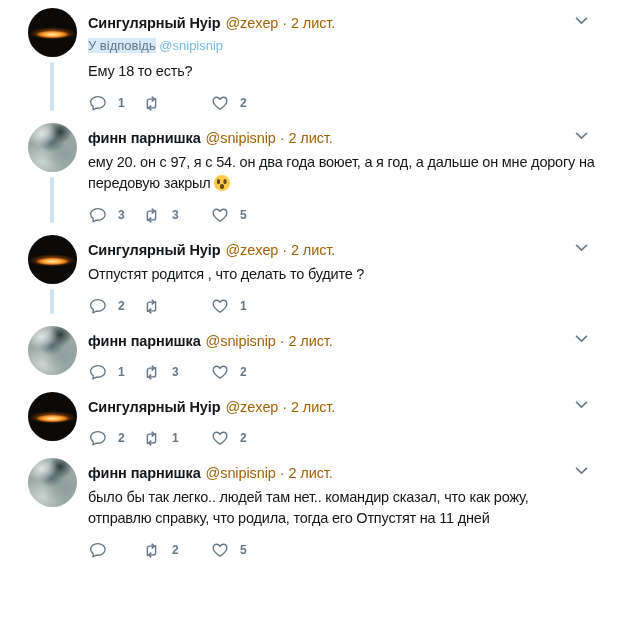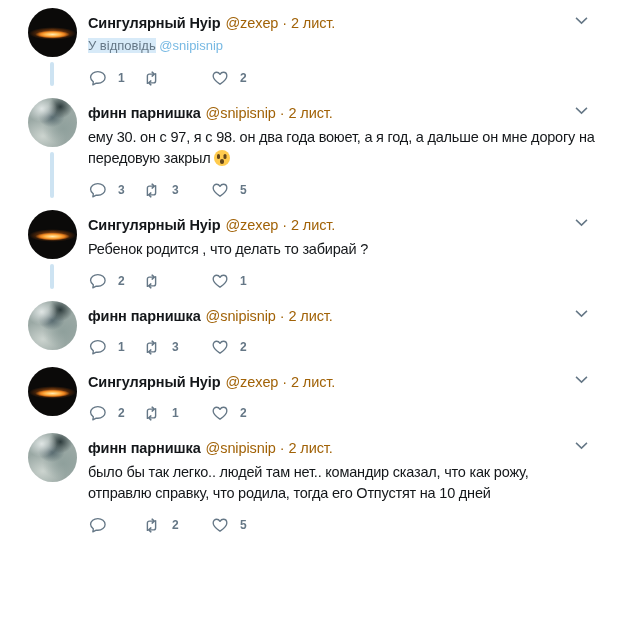--- a/index.html
+++ b/index.html
@@ -95,20 +95,21 @@
         <span class="name">Сингулярный Нуір</span>
         <span class="meta"><span>@zexep</span> <span>·</span> <span>2 лист.</span></span>
       </div>
       <span class="chevron"><svg width="13" height="9" viewBox="0 0 12.4 8">
             <use href="#ic-chevron"></use>
           </svg></span>
       <div class="reply-context">
         <span class="highlight">У відповідь</span>
         <a class="mention">@snipisnip</a>
       </div>
+      <p class="body">Ему 18 то есть?</p>
       <div class="actions">
         <div class="action action-reply">
             <svg width="20" height="20" viewBox="0 0 24 24">
               <use href="#ic-reply"></use>
             </svg>
             <span class="count">1</span>
           </div>
         <div class="action action-retweet">
             <svg width="21" height="21" viewBox="0 0 24 24">
               <use href="#ic-retweet"></use>
@@ -131,21 +132,21 @@
       <div class="thread-line"></div>
     </div>
     <div class="content">
       <div class="header-row">
         <span class="name">финн парнишка</span>
         <span class="meta"><span>@snipisnip</span> <span>·</span> <span>2 лист.</span></span>
       </div>
       <span class="chevron"><svg width="13" height="9" viewBox="0 0 12.4 8">
             <use href="#ic-chevron"></use>
           </svg></span>
-      <p class="body"><span>ему 30. он с 97, я с 98. он два года воюет,  а я год, а дальше он мне дорогу на
+      <p class="body"><span>ему 20. он с 97, я с 54. он два года воюет,  а я год, а дальше он мне дорогу на
 передовую закрыл</span><span class="emoji"></span></p>
       <div class="actions">
         <div class="action action-reply">
             <svg width="20" height="20" viewBox="0 0 24 24">
               <use href="#ic-reply"></use>
             </svg>
             <span class="count">3</span>
           </div>
         <div class="action action-retweet">
             <svg width="21" height="21" viewBox="0 0 24 24">
@@ -169,21 +170,21 @@
       <div class="thread-line"></div>
     </div>
     <div class="content">
       <div class="header-row">
         <span class="name">Сингулярный Нуір</span>
         <span class="meta"><span>@zexep</span> <span>·</span> <span>2 лист.</span></span>
       </div>
       <span class="chevron"><svg width="13" height="9" viewBox="0 0 12.4 8">
             <use href="#ic-chevron"></use>
           </svg></span>
-      <p class="body">Ребенок родится , что делать то забирай ?</p>
+      <p class="body">Отпустят родится , что делать то будите ?</p>
       <div class="actions">
         <div class="action action-reply">
             <svg width="20" height="20" viewBox="0 0 24 24">
               <use href="#ic-reply"></use>
             </svg>
             <span class="count">2</span>
           </div>
         <div class="action action-retweet">
             <svg width="21" height="21" viewBox="0 0 24 24">
               <use href="#ic-retweet"></use>
@@ -279,21 +280,21 @@
     </div>
     <div class="content">
       <div class="header-row">
         <span class="name">финн парнишка</span>
         <span class="meta"><span>@snipisnip</span> <span>·</span> <span>2 лист.</span></span>
       </div>
       <span class="chevron"><svg width="13" height="9" viewBox="0 0 12.4 8">
             <use href="#ic-chevron"></use>
           </svg></span>
       <p class="body">было бы так легко.. людей там нет.. командир сказал, что как рожу,
-отправлю справку, что родила, тогда его Отпустят на 10 дней</p>
+отправлю справку, что родила, тогда его Отпустят на 11 дней</p>
       <div class="actions">
         <div class="action action-reply">
             <svg width="20" height="20" viewBox="0 0 24 24">
               <use href="#ic-reply"></use>
             </svg>
             <span class="count"></span>
           </div>
         <div class="action action-retweet">
             <svg width="21" height="21" viewBox="0 0 24 24">
               <use href="#ic-retweet"></use>

